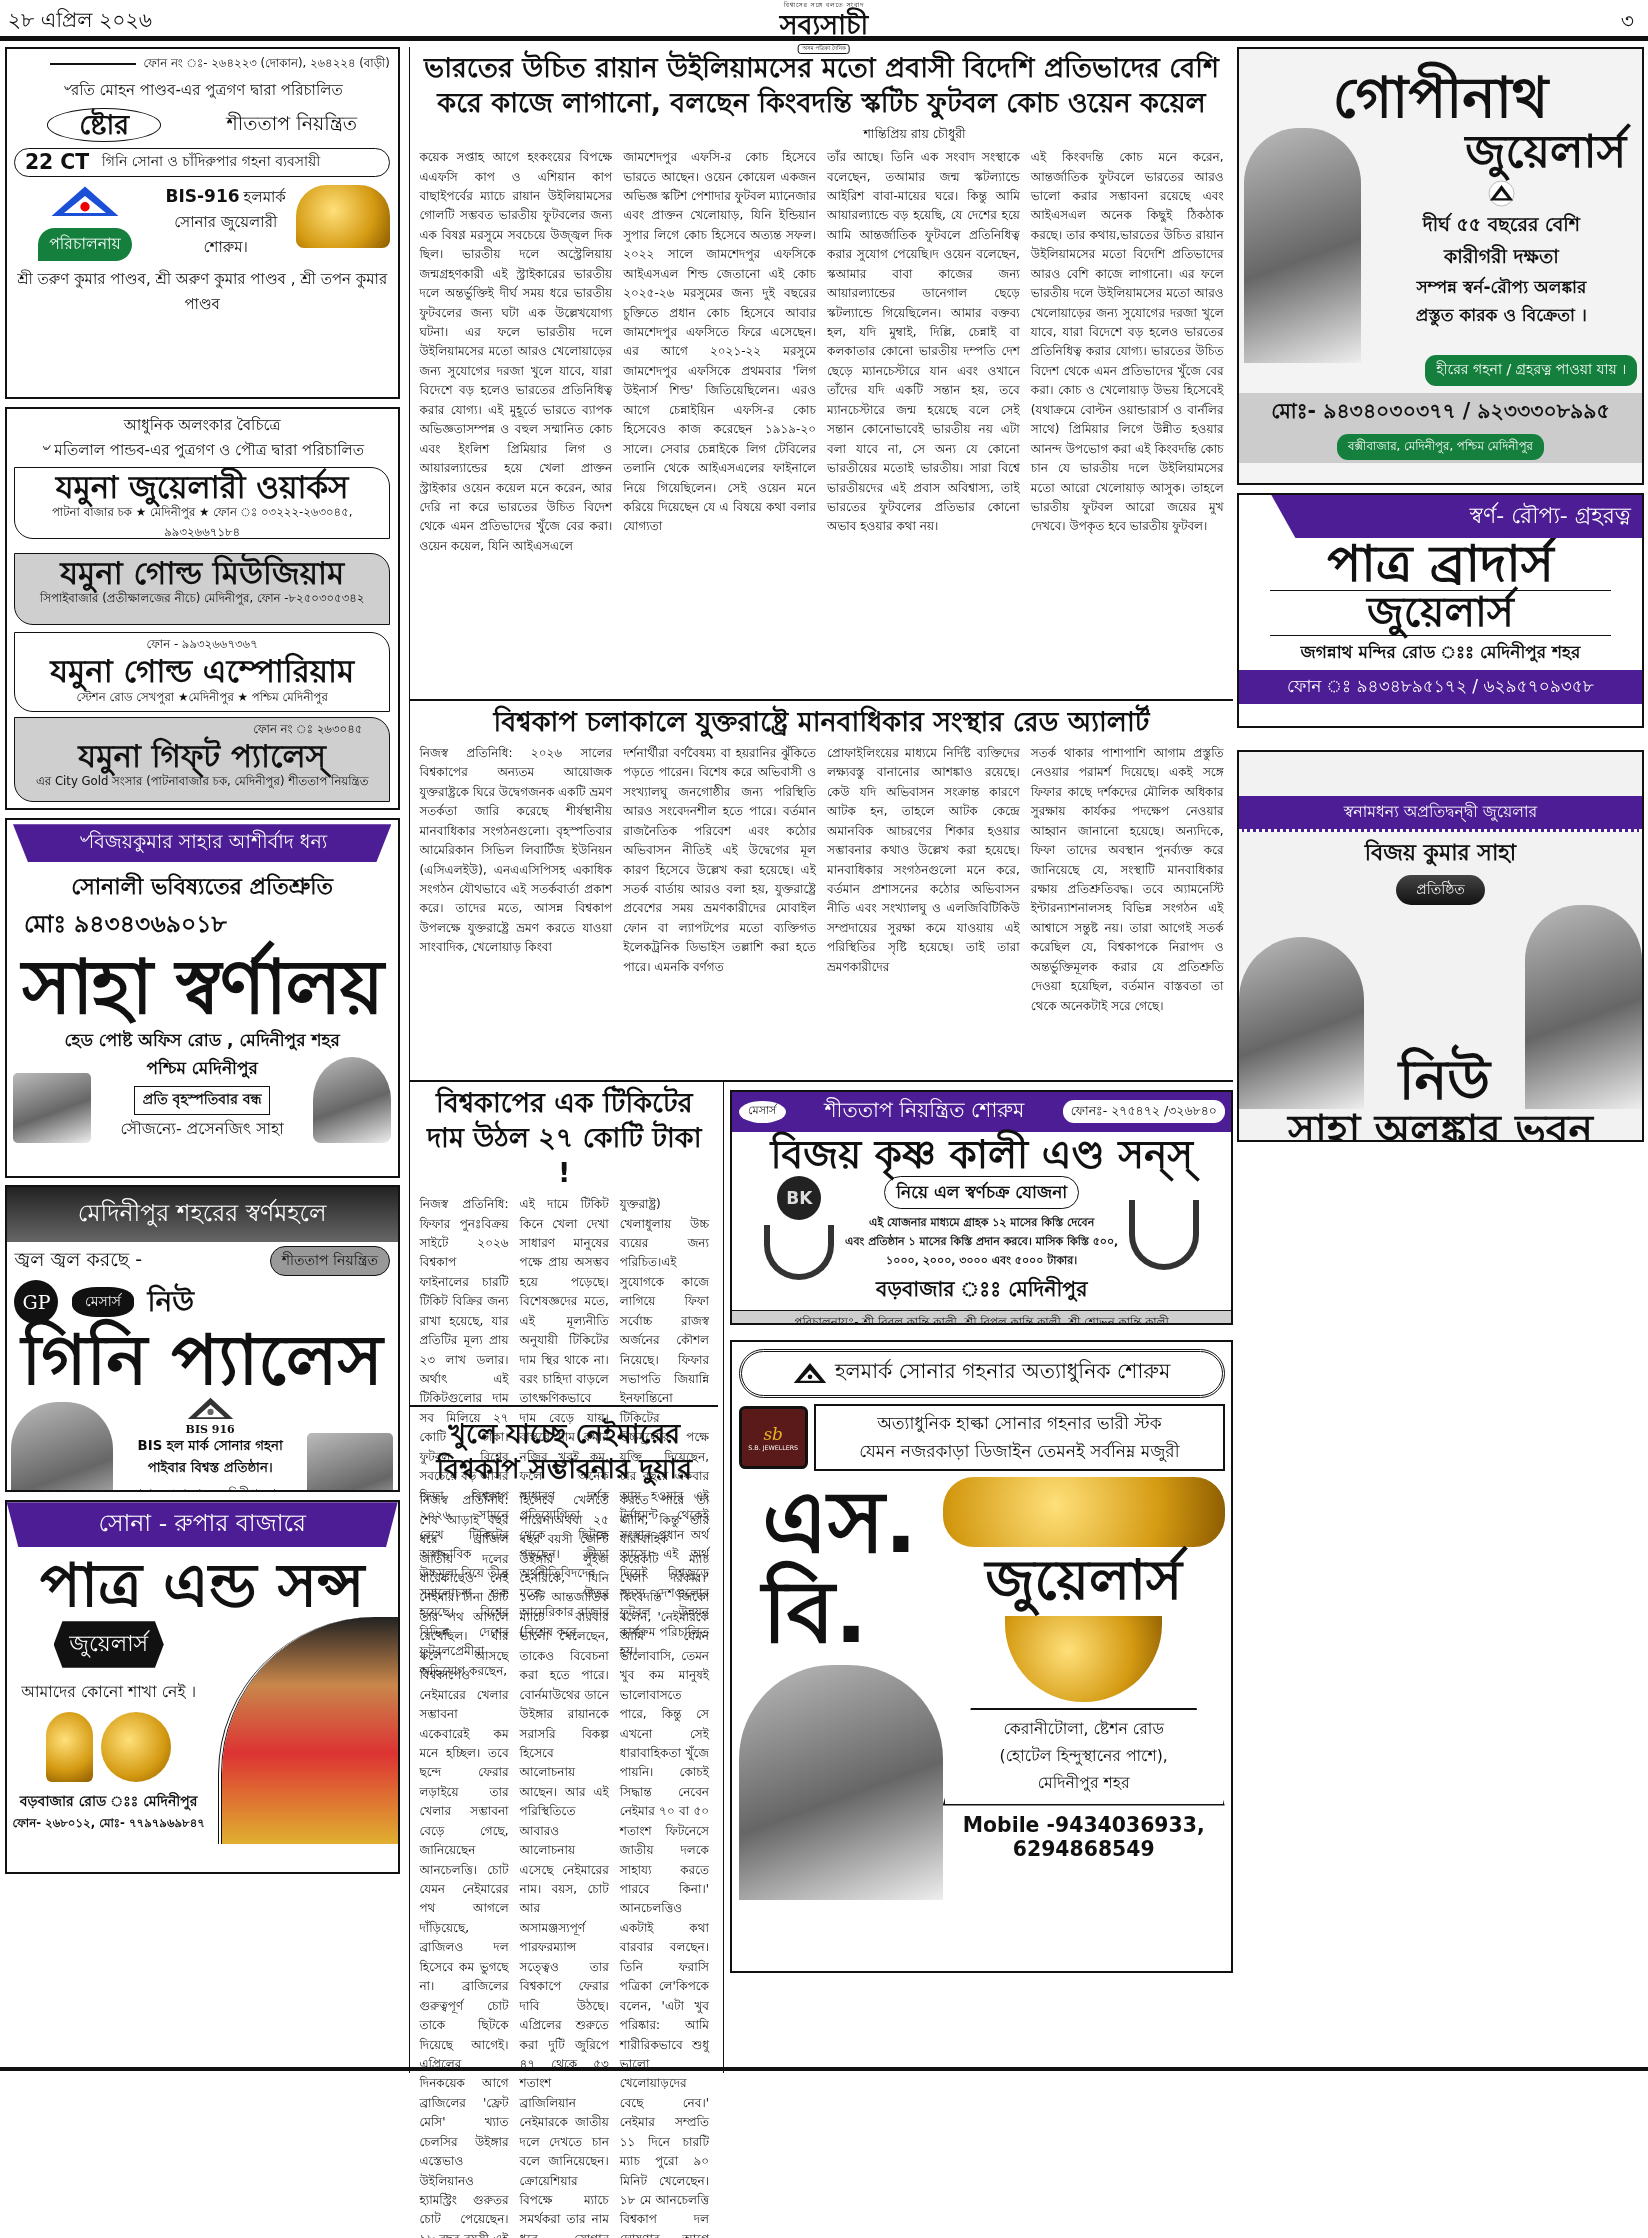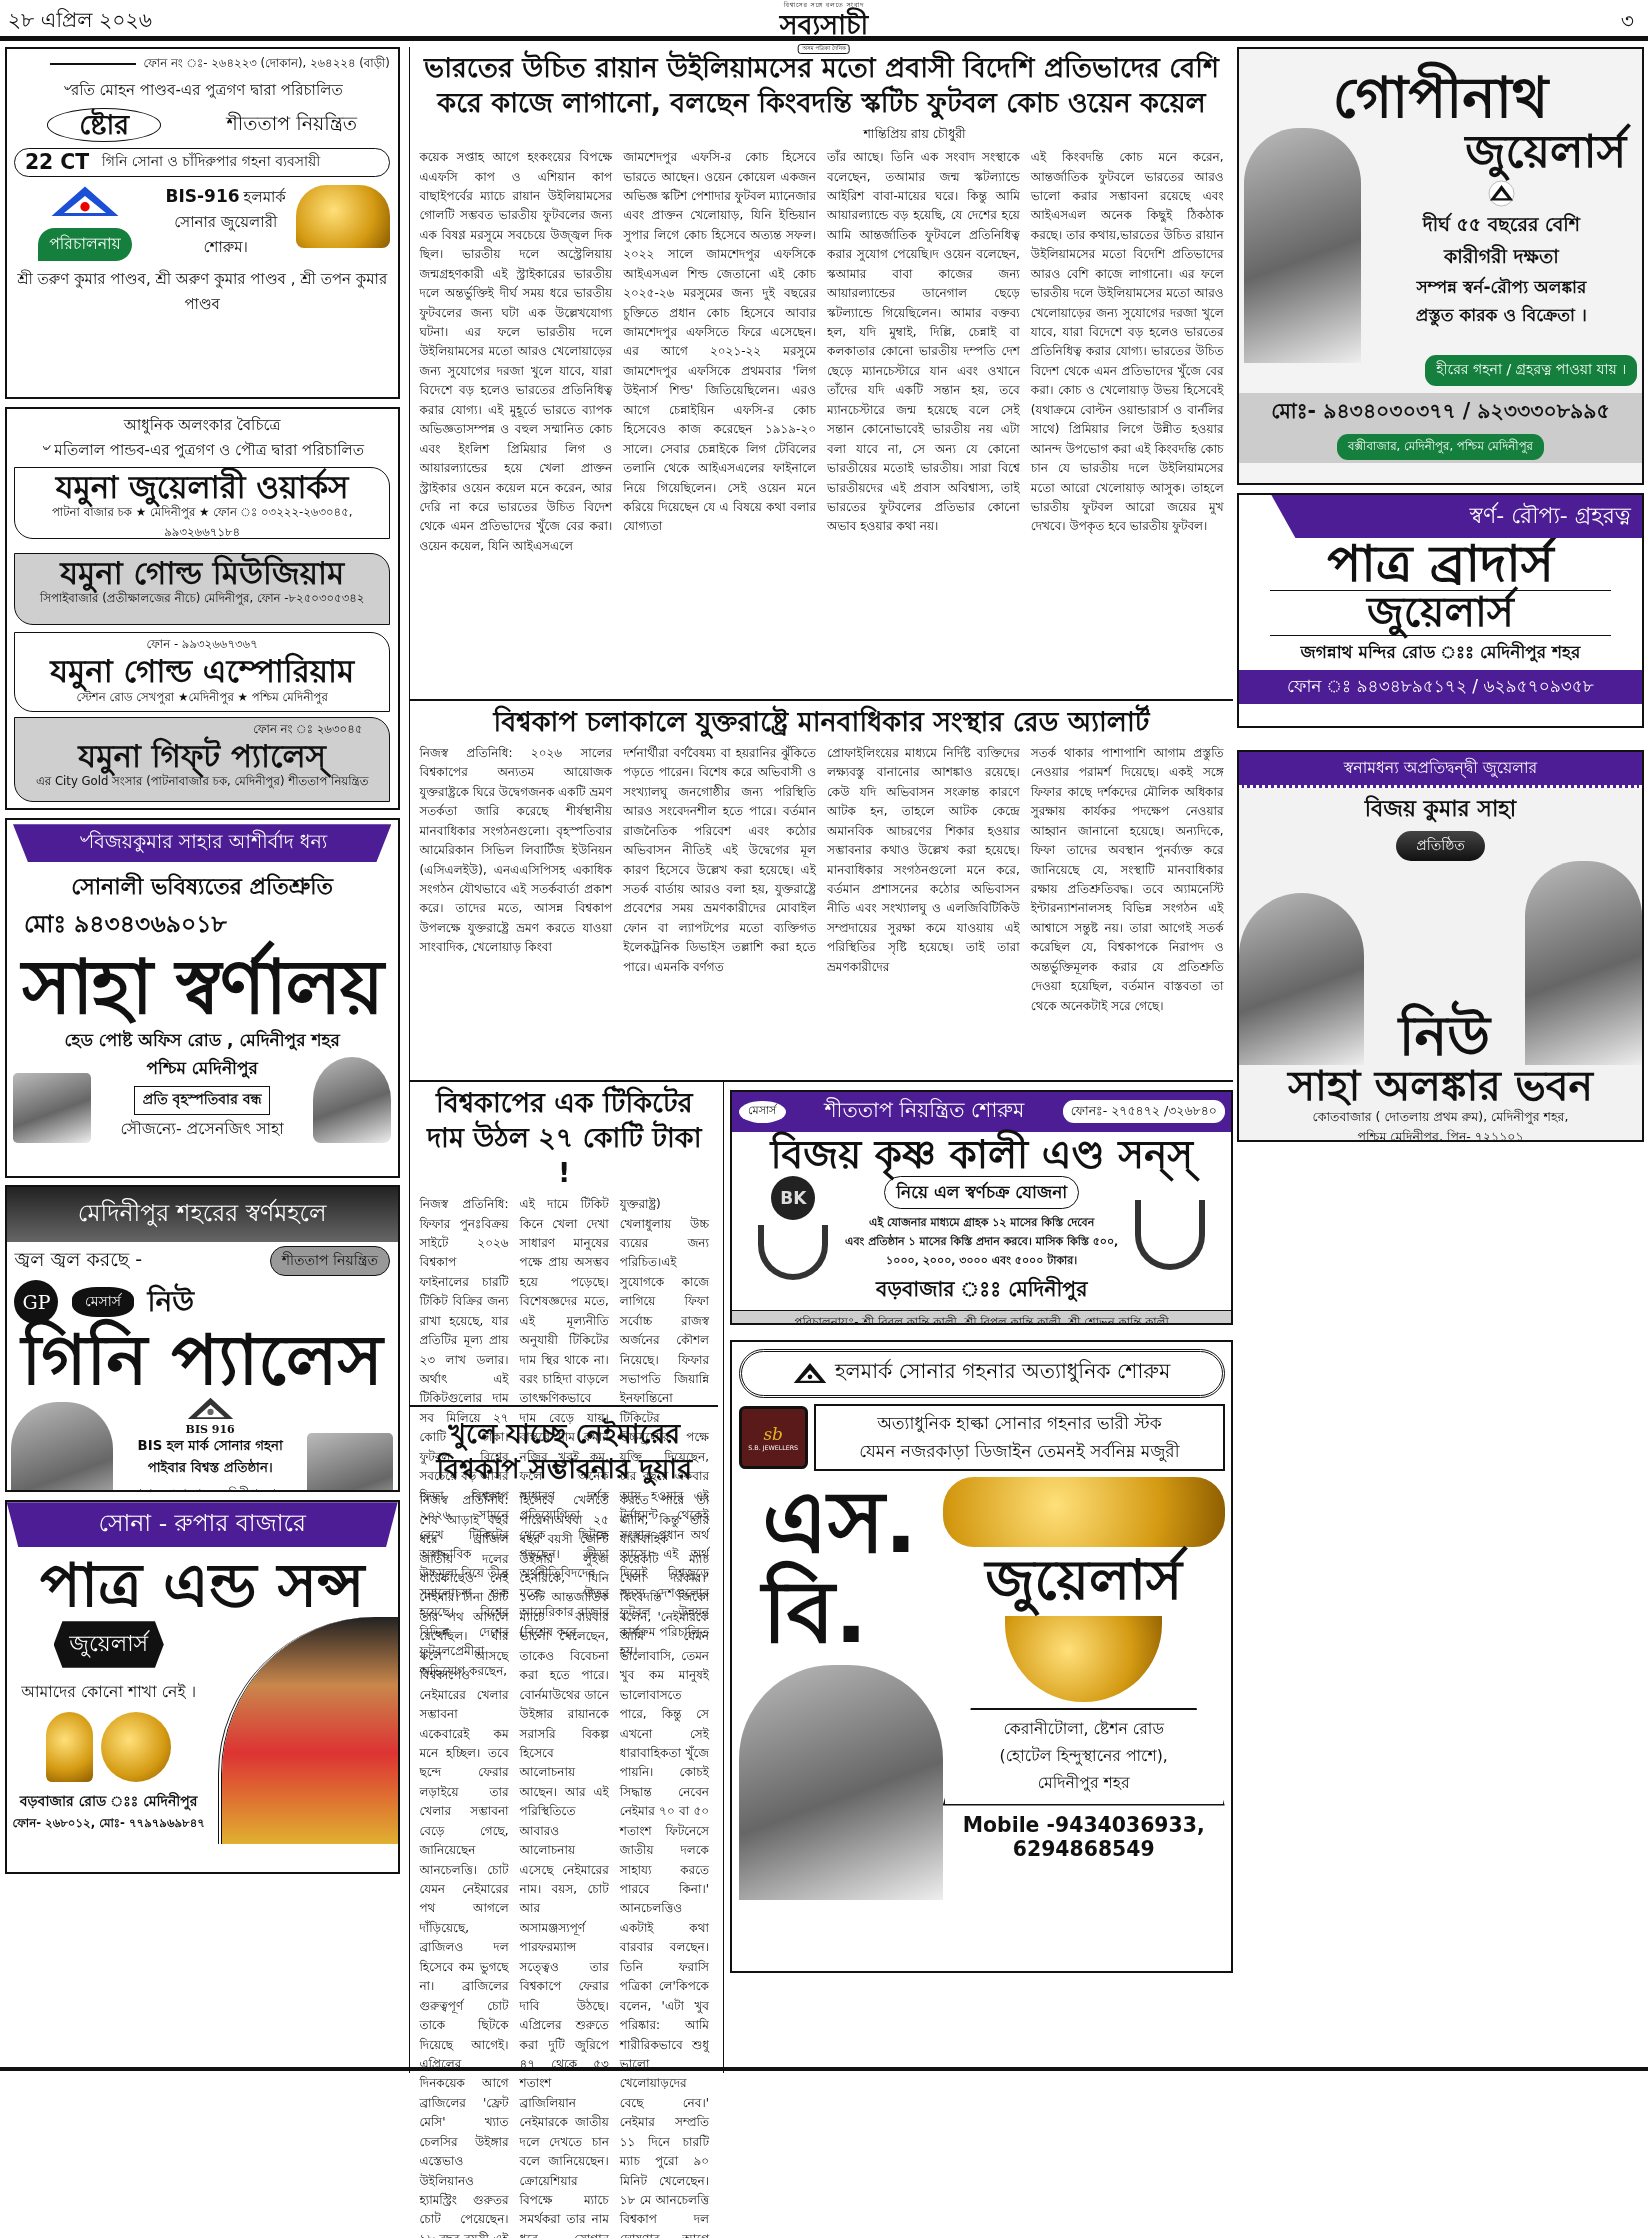--- a/index.html
+++ b/index.html
@@ -234,21 +234,21 @@
     </div>
 
     <div style="width:620px;margin-left:4.7px;border-left:1.6px solid #111;padding-left:6.3px;">
       <div class="ad" style="height:235px;margin-top:7.8px;">
         <div class="dark-band row" style="padding:3.1px 6.3px;">
           <span style="background:#fff;color:#111;border-radius:50%;padding:1.6px 9.4px;font-size:11px;">মেসার্স</span>
           <span style="font-size:20.4px;">শীততাপ নিয়ন্ত্রিত শোরুম</span>
           <span style="background:#fff;color:#111;border-radius:11px;padding:1.6px 7.8px;font-size:12.5px;">ফোনঃ- ২৭৫৪৭২ /৩২৬৮৪০</span>
         </div>
         <div class="big" style="font-size:39px;margin-top:3.1px;">বিজয় কৃষ্ণ কালী এণ্ড সন্স্‌</div>
-        <div class="row" style="padding:0 18px;align-items:flex-start;">
+        <div class="row" style="padding:0 24px;align-items:flex-start;">
           <div style="width:86px;">
             <div style="width:44px;height:44px;border-radius:50%;background:#222;color:#ddd;font-weight:bold;font-size:17px;display:flex;align-items:center;justify-content:center;margin:0 auto;">BK</div>
             <div style="width:70px;height:55px;border:6.3px solid #333;border-top:none;border-radius:0 0 39px 39px;margin:4.7px auto 0;"></div>
           </div>
           <div style="flex:1;">
             <div class="pill" style="font-size:17px;font-weight:bold;">নিয়ে এল স্বর্ণচক্র যোজনা</div>
             <div style="font-size:11px;font-weight:bold;margin-top:4.7px;">এই যোজনার মাধ্যমে গ্রাহক ১২ মাসের কিস্তি দেবেন</div>
             <div style="font-size:11px;font-weight:bold;">এবং প্রতিষ্ঠান ১ মাসের কিস্তি প্রদান করবে। মাসিক কিস্তি ৫০০,</div>
             <div style="font-size:11px;font-weight:bold;">১০০০, ২০০০, ৩০০০ এবং ৫০০০ টাকার।</div>
             <div style="font-size:20.4px;font-weight:bold;margin-top:3.1px;">বড়বাজার ঃঃ মেদিনীপুর</div>
@@ -331,21 +331,21 @@
 
   <div class="ad" style="height:235px;margin-top:7.8px;">
     <div class="dark-band" style="font-size:22px;padding:3.1px;text-align:right;padding-right:11px;clip-path:polygon(8% 0,100% 0,100% 100%,14% 100%);">স্বর্ণ- রৌপ্য- গ্রহরত্ন</div>
     <div class="big" style="font-size:50px;">পাত্র ব্রাদার্স</div>
     <div class="big" style="font-size:41px;border-top:1.6px solid #111;border-bottom:1.6px solid #111;margin:0 31px;">জুয়েলার্স</div>
     <div style="font-size:17px;font-weight:bold;margin-top:3.1px;">জগন্নাথ মন্দির রোড ঃঃ মেদিনীপুর শহর</div>
     <div class="dark-band" style="font-size:17px;padding:3.1px;margin-top:3.1px;">ফোন ঃ ৯৪৩৪৮৯৫১৭২ / ৬২৯৫৭০৯৩৫৮</div>
   </div>
 
   <div class="ad" style="height:392px;margin-top:22px;background:#f2f2f2;">
-    <div class="dark-band" style="font-size:15.7px;padding:3.1px;border-bottom:3.1px dotted #fff;">স্বনামধন্য অপ্রতিদ্বন্দ্বী জুয়েলার</div>
+    <div class="dark-band" style="font-size:15.7px;padding:3.1px;border-bottom:3.1px dotted #fff;margin-top:44px;">স্বনামধন্য অপ্রতিদ্বন্দ্বী জুয়েলার</div>
     <div style="font-size:22px;font-weight:bold;margin-top:3.1px;">বিজয় কুমার সাহা</div>
     <div style="display:inline-block;background:linear-gradient(#444,#111);color:#fff;border-radius:15.7px;padding:3.1px 20.4px;font-size:14px;margin-top:3.1px;">প্রতিষ্ঠিত</div>
     <div style="display:flex;align-items:flex-end;">
       <div class="photo" style="width:125px;height:172px;border-radius:63px 63px 0 0;"></div>
       <div class="big" style="flex:1;font-size:55px;">নিউ</div>
       <div class="photo" style="width:117px;height:204px;border-radius:55px 55px 0 0;"></div>
     </div>
     <div class="big" style="font-size:41px;">সাহা অলঙ্কার ভবন</div>
     <div style="font-size:12.5px;">কোতবাজার ( দোতলায় প্রথম রুম), মেদিনীপুর শহর,</div>
     <div style="font-size:12.5px;">পশ্চিম মেদিনীপুর, পিন- ৭২১১০১</div>

